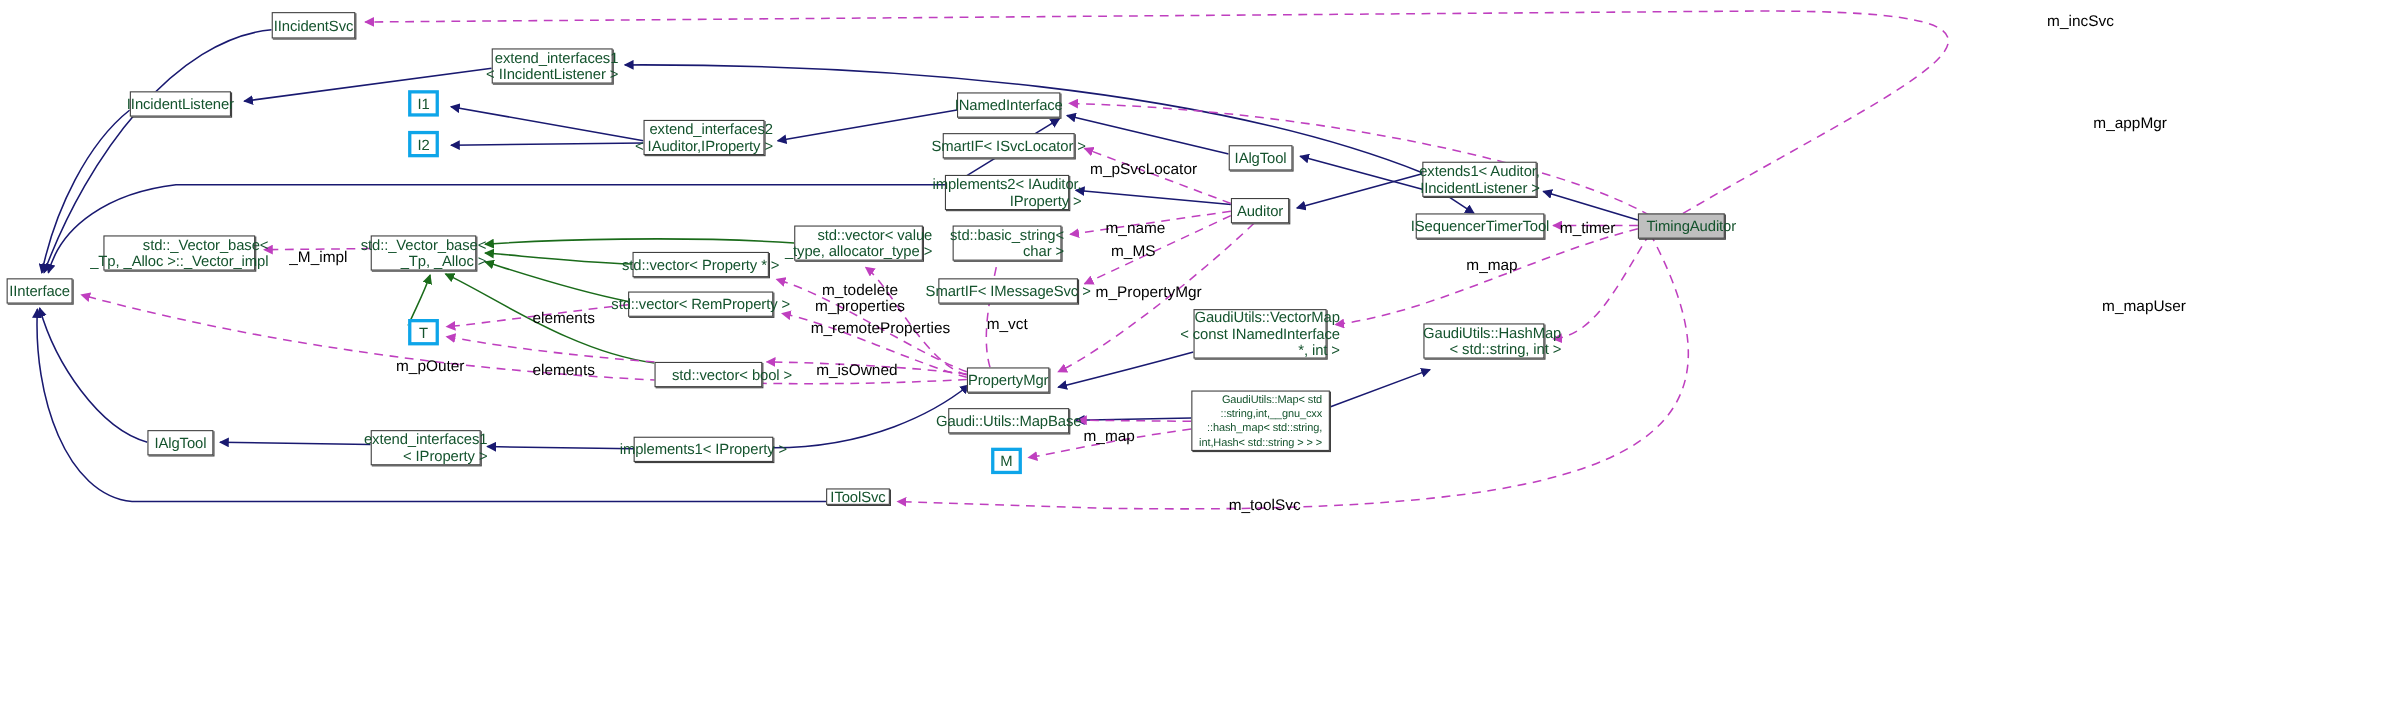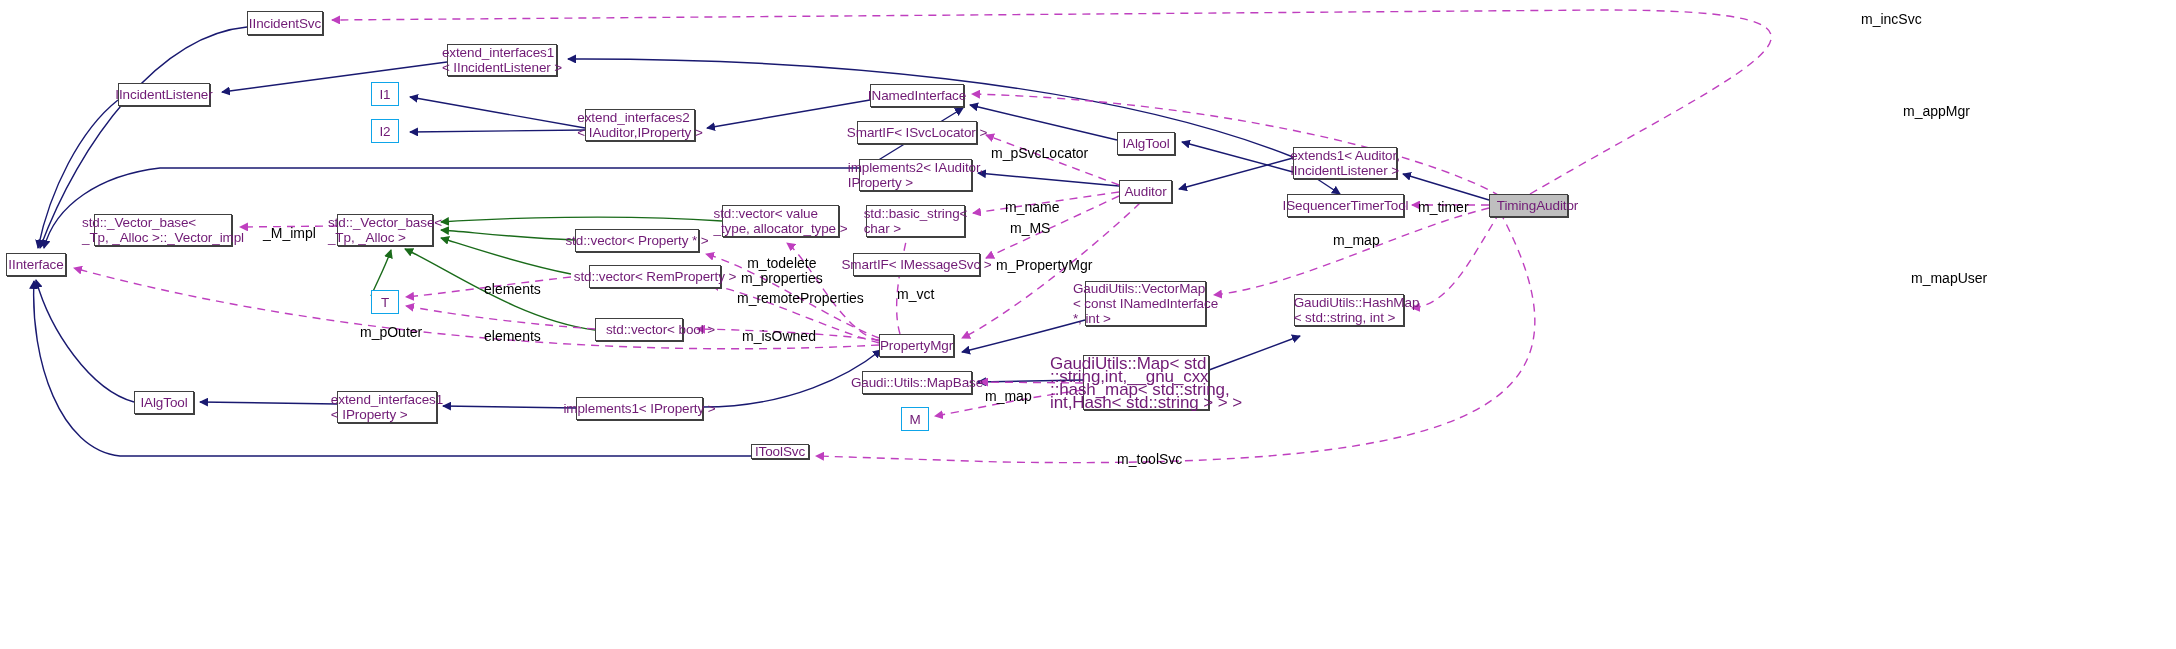--- a/index.html
+++ b/index.html
@@ -22,35 +22,35 @@
     width: 2176px;
     height: 649px;
     pointer-events: none;
   }
   .node {
     position: absolute;
     box-sizing: border-box;
     display: flex;
     align-items: center;
     justify-content: center;
-    text-align: left;
+    text-align: right;
     background: #ffffff;
-    color: #701a75;
+    color: #14532d;
     font-size: 13.5px;
     line-height: 15px;
     letter-spacing: -0.1px;
     white-space: pre;
     z-index: 5;
   }
   .node.solid {
     border: 1px solid #404040;
     box-shadow: 1px 1px 0 0 #404040;
   }
   .node.thin {
-    border: 1px solid #0ea5e9;
+    border: 3px solid #0ea5e9;
   }
   .node.current {
     border: 1px solid #404040;
     box-shadow: 1px 1px 0 0 #404040;
     background: #bfbfbf;
   }
   .edge-label {
     position: absolute;
     font-size: 14px;
     line-height: 15px;
@@ -226,43 +226,43 @@
 _Tp, _Alloc &gt;::_Vector_impl</div>
 
   <div class="node solid" style="left:337px;top:214px;width:96px;height:32px;">std::_Vector_base&lt;
 _Tp, _Alloc &gt;</div>
 
   <div class="node solid" style="left:722px;top:205px;width:117px;height:32px;">std::vector&lt; value
 _type, allocator_type &gt;</div>
 
   <div class="node solid" style="left:575px;top:229px;width:124px;height:23px;">std::vector&lt; Property * &gt;</div>
 
-  <div class="node solid" style="left:571px;top:265px;width:132px;height:23px;margin-left:18px;">std::vector&lt; RemProperty &gt;</div>
+  <div class="node solid" style="left:571px;top:265px;width:132px;height:23px;">std::vector&lt; RemProperty &gt;</div>
 
   <div class="node thin" style="left:371px;top:290px;width:28px;height:24px;">T</div>
 
-  <div class="node solid" style="left:595px;top:318px;width:88px;height:23px;padding-left:43px;">std::vector&lt; bool &gt;</div>
+  <div class="node solid" style="left:595px;top:329px;width:98px;height:23px;padding-left:43px;">std::vector&lt; bool &gt;</div>
 
   <div class="node solid" style="left:866px;top:205px;width:99px;height:32px;">std::basic_string&lt;
 char &gt;</div>
 
   <div class="node solid" style="left:853px;top:253px;width:127px;height:23px;">SmartIF&lt; IMessageSvc &gt;</div>
 
   <div class="node solid" style="left:879px;top:334px;width:75px;height:23px;">PropertyMgr</div>
 
   <div class="node solid" style="left:1085px;top:281px;width:121px;height:45px;">GaudiUtils::VectorMap
 &lt; const INamedInterface
 *, int &gt;</div>
 
   <div class="node solid" style="left:1294px;top:294px;width:110px;height:32px;padding-left:15px;">GaudiUtils::HashMap
 &lt; std::string, int &gt;</div>
 
   <div class="node solid" style="left:862px;top:371px;width:110px;height:23px;">Gaudi::Utils::MapBase</div>
 
-  <div class="node solid" style="left:1083px;top:355px;width:126px;height:55px;font-size:17px;line-height:13px;">GaudiUtils::Map&lt; std
+  <div class="node solid" style="left:1083px;top:355px;width:126px;height:55px;font-size:10px;line-height:13px;">GaudiUtils::Map&lt; std
 ::string,int,__gnu_cxx
 ::hash_map&lt; std::string,
 int,Hash&lt; std::string &gt; &gt; &gt;</div>
 
   <div class="node thin" style="left:901px;top:407px;width:28px;height:24px;">M</div>
 
   <div class="node solid" style="left:134px;top:391px;width:60px;height:23px;">IAlgTool</div>
 
   <div class="node solid" style="left:337px;top:391px;width:100px;height:32px;">extend_interfaces1
 &lt; IProperty &gt;</div>

